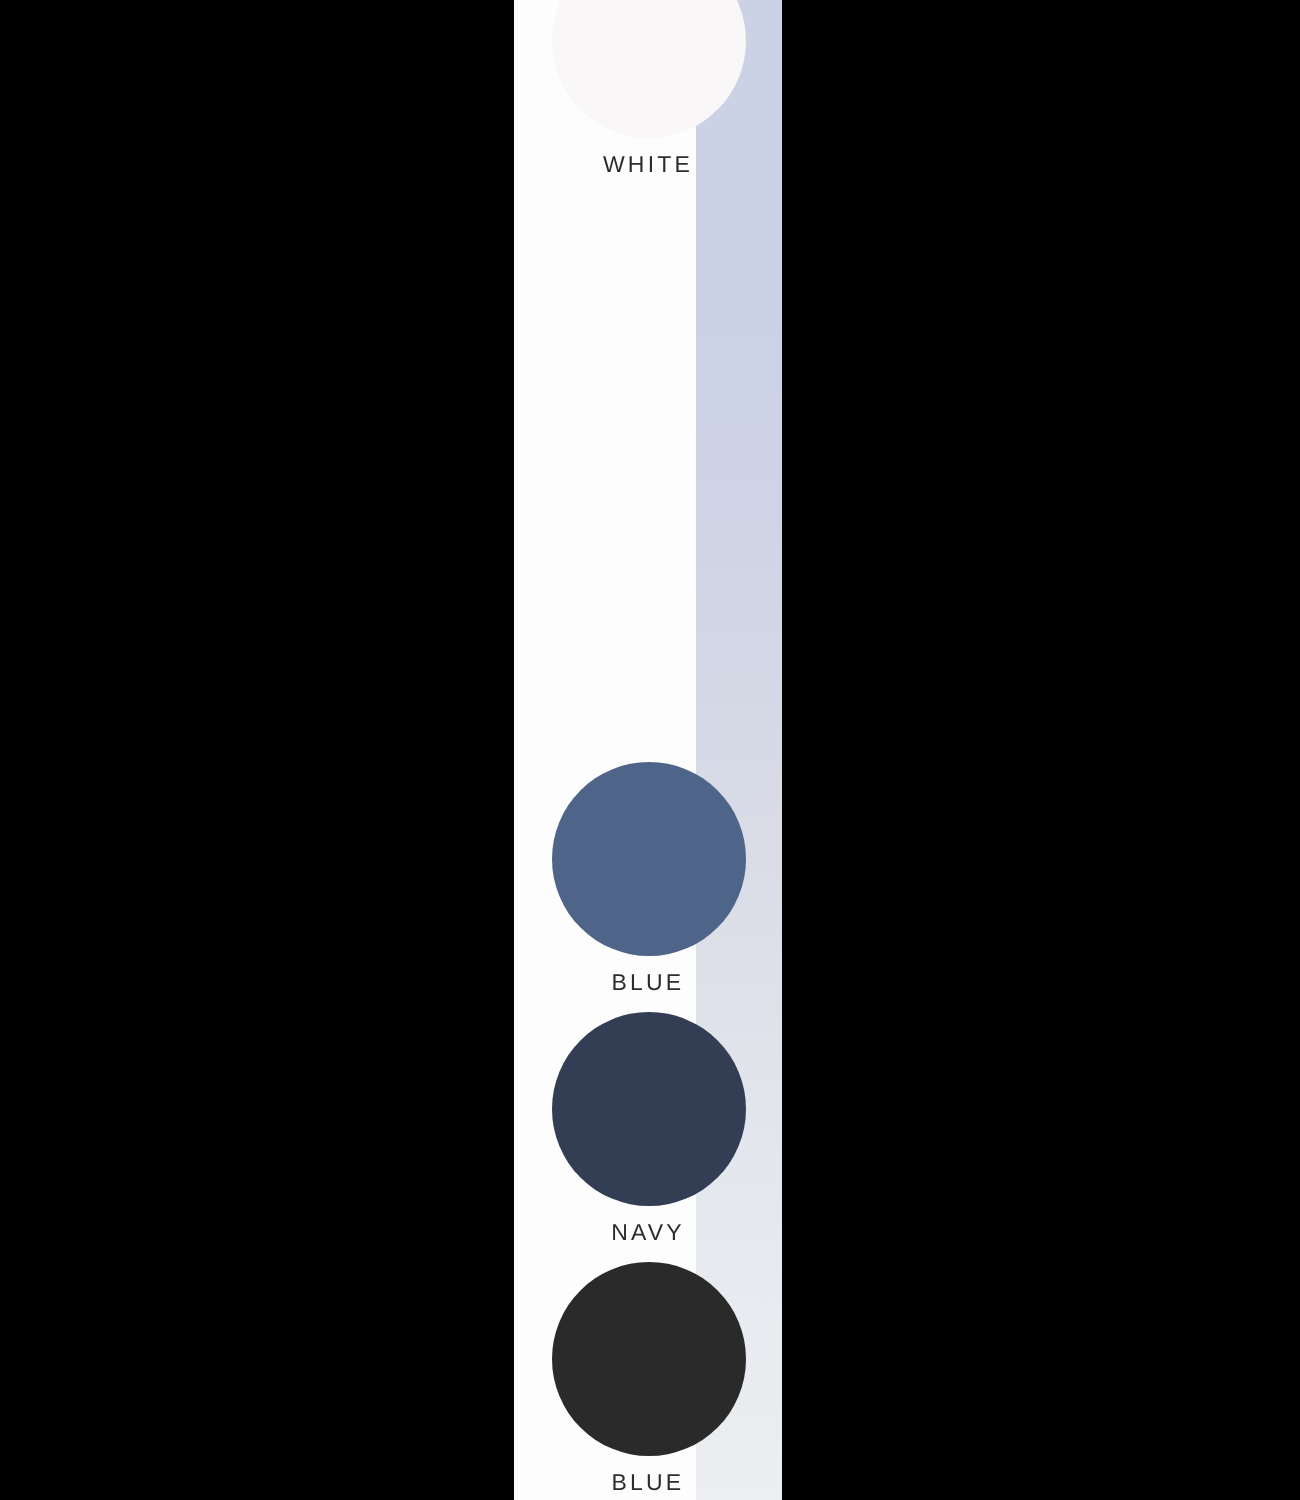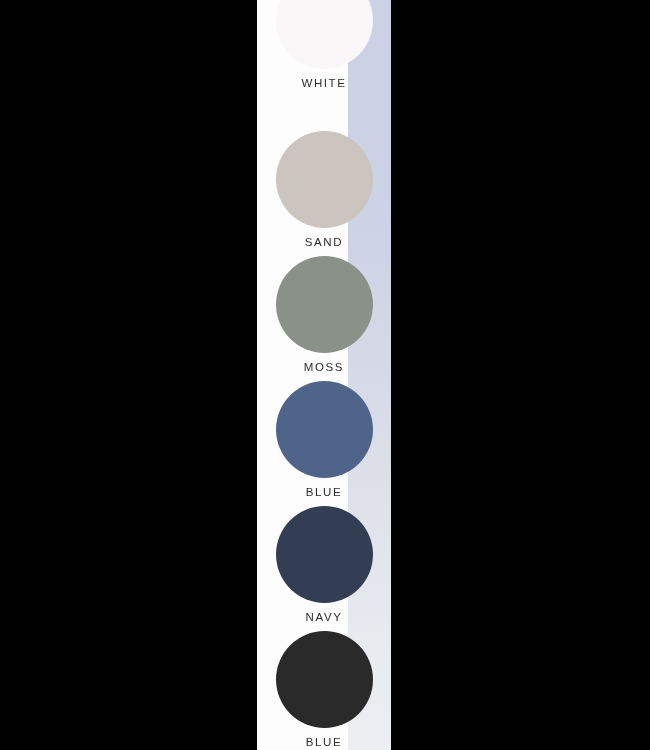--- a/index.html
+++ b/index.html
@@ -97,29 +97,21 @@
 
   <div class="accent-band" style="background: linear-gradient(rgb(204, 210, 230) 0%, rgb(204, 210, 230) 22%, rgb(206, 212, 229) 34%, rgb(213, 217, 230) 48%, rgb(220, 223, 232) 62%, rgb(227, 230, 236) 76%, rgb(232, 235, 239) 88%, rgb(236, 238, 241) 100%);"></div>
 
   <div class="swatch-list">
 
     <div class="swatch" style="top:-28px;">
       <span class="swatch-circle" style="background: rgb(250, 247, 248);"></span>
       <span class="swatch-label">WHITE</span>
     </div>
 
-    <div class="swatch" style="top:131px;">
-      <span class="swatch-circle" style="background: rgb(204, 196, 190);"></span>
-      <span class="swatch-label">SAND</span>
-    </div>
 
-    <div class="swatch" style="top:256px;">
-      <span class="swatch-circle" style="background: rgb(138, 145, 137);"></span>
-      <span class="swatch-label">MOSS</span>
-    </div>
 
     <div class="swatch" style="top:381px;">
       <span class="swatch-circle" style="background: rgb(79, 100, 137);"></span>
       <span class="swatch-label">BLUE</span>
     </div>
 
     <div class="swatch" style="top:506px;">
       <span class="swatch-circle" style="background: rgb(51, 62, 84);"></span>
       <span class="swatch-label">NAVY</span>
     </div>

